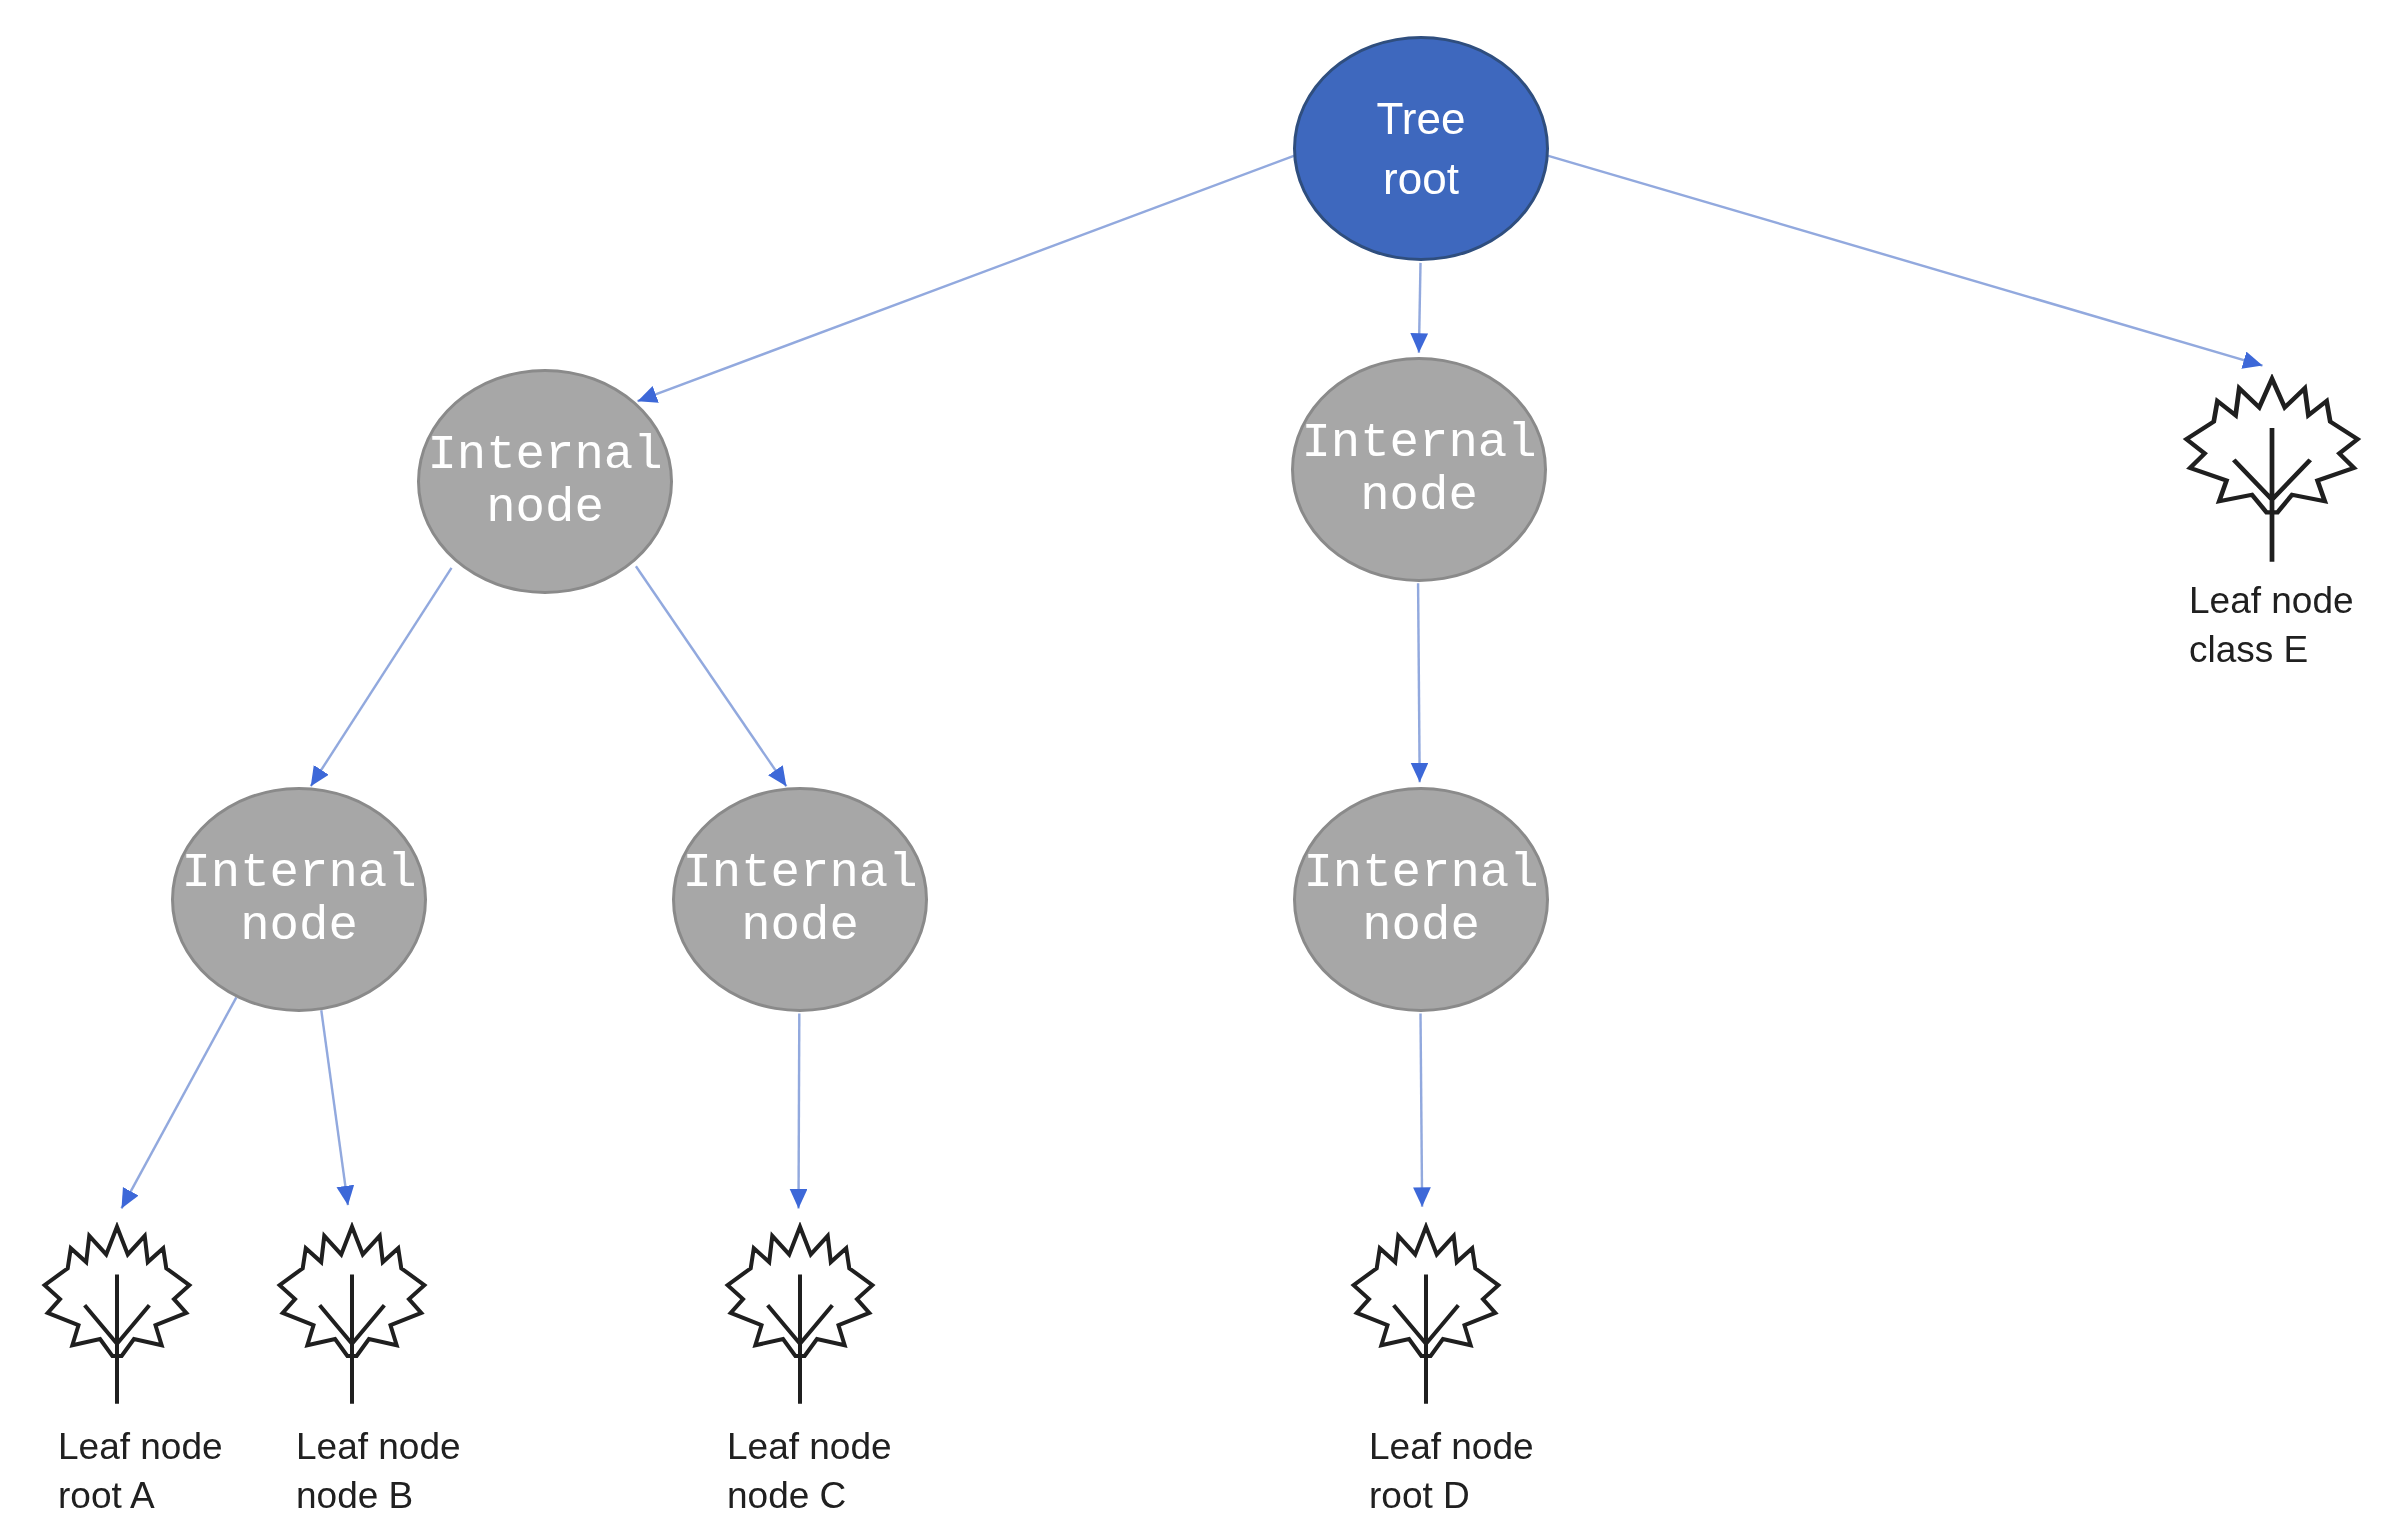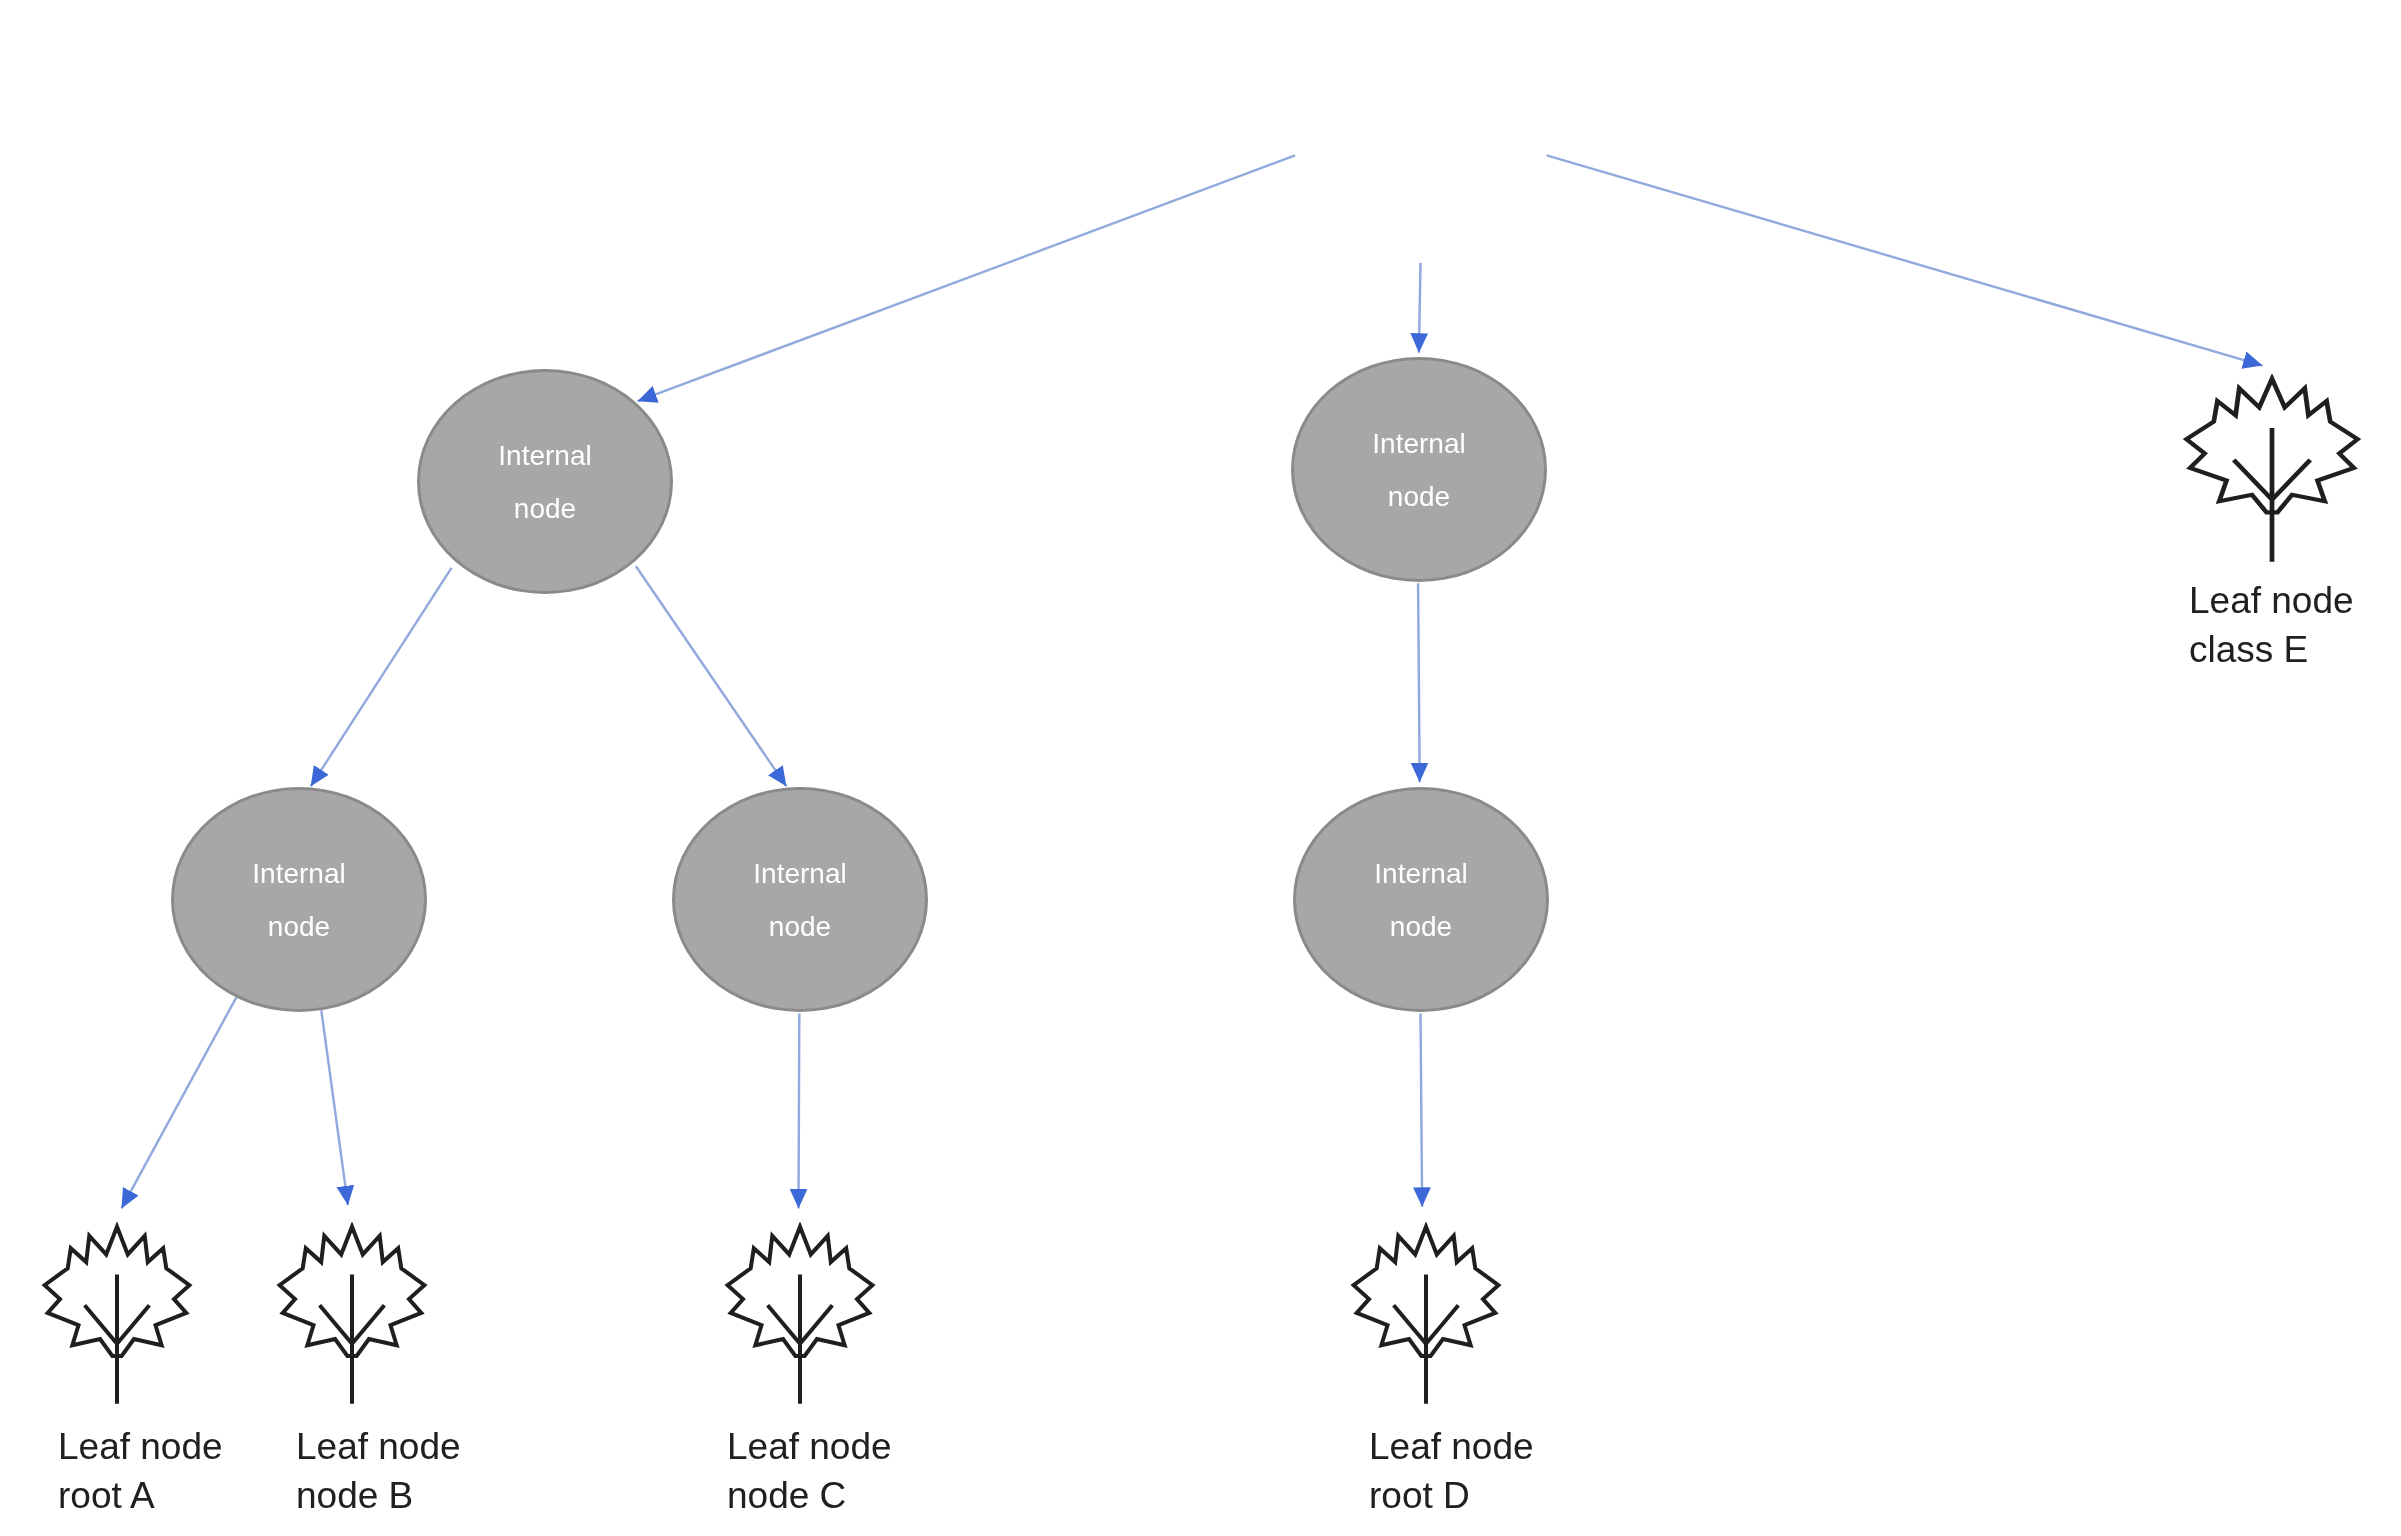--- a/index.html
+++ b/index.html
@@ -42,22 +42,23 @@
     flex-direction: column;
     align-items: center;
     justify-content: center;
     text-align: center;
     color: var(--node-text, #ffffff);
   }
   .node span { display: block; }
   .node.internal {
     background: var(--internal-fill, #A7A7A7);
     border: 3.2px solid var(--internal-border, #8A8A8A);
-    font-size: 28px;
+    font-size: 49px;
     line-height: 53px;
+    font-family: Liberation Mono, monospace;
   }
   .node.root {
     background: var(--root-fill, #3E68BE);
     border: 3.2px solid var(--root-border, #2F4E7E);
     font-size: 44px;
     line-height: 60px;
   }
   .leaf-icon { position: absolute; }
   .leaf-label {
     position: absolute;
@@ -90,20 +91,24 @@
     <line class="edge" x1="1912" y1="192" x2="2797" y2="452" marker-end="url(#arrowhead)"></line>
     <line class="edge" x1="558" y1="702" x2="384" y2="972" marker-end="url(#arrowhead)"></line>
     <line class="edge" x1="786" y1="700" x2="972" y2="972" marker-end="url(#arrowhead)"></line>
     <line class="edge" x1="1753" y1="721" x2="1755" y2="967" marker-end="url(#arrowhead)"></line>
     <line class="edge" x1="292" y1="1233" x2="150" y2="1494" marker-end="url(#arrowhead)"></line>
     <line class="edge" x1="397" y1="1249" x2="430" y2="1490" marker-end="url(#arrowhead)"></line>
     <line class="edge" x1="988" y1="1253" x2="987" y2="1494" marker-end="url(#arrowhead)"></line>
     <line class="edge" x1="1756" y1="1253" x2="1758" y2="1492" marker-end="url(#arrowhead)"></line>
   </svg>
 
+  <div class="node root" style="left:1293px; top:36px;">
+    <span>Tree</span>
+    <span>root</span>
+  </div>
 
   <div class="node internal" style="left:417px; top:369px;">
     <span>Internal</span>
     <span>node</span>
   </div>
   <div class="node internal" style="left:1291px; top:357px;">
     <span>Internal</span>
     <span>node</span>
   </div>
   <div class="node internal" style="left:171px; top:787px;">

